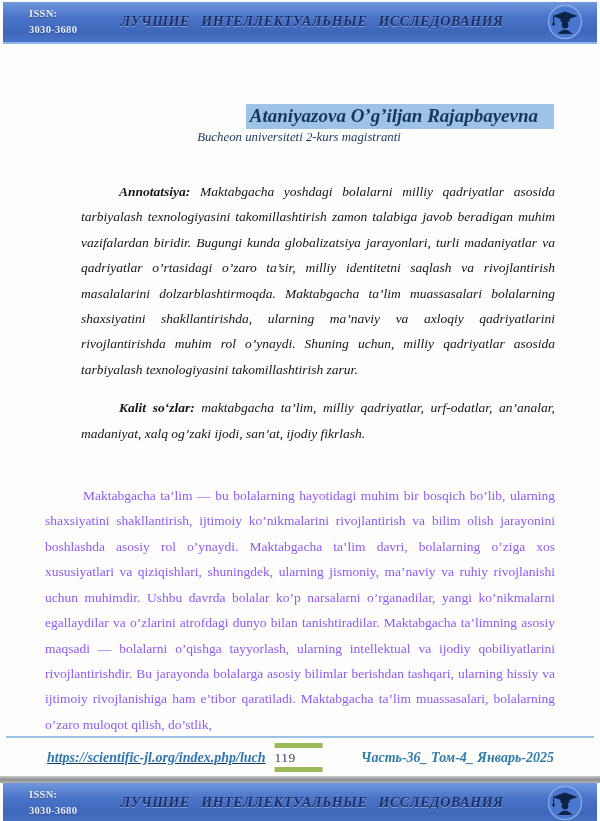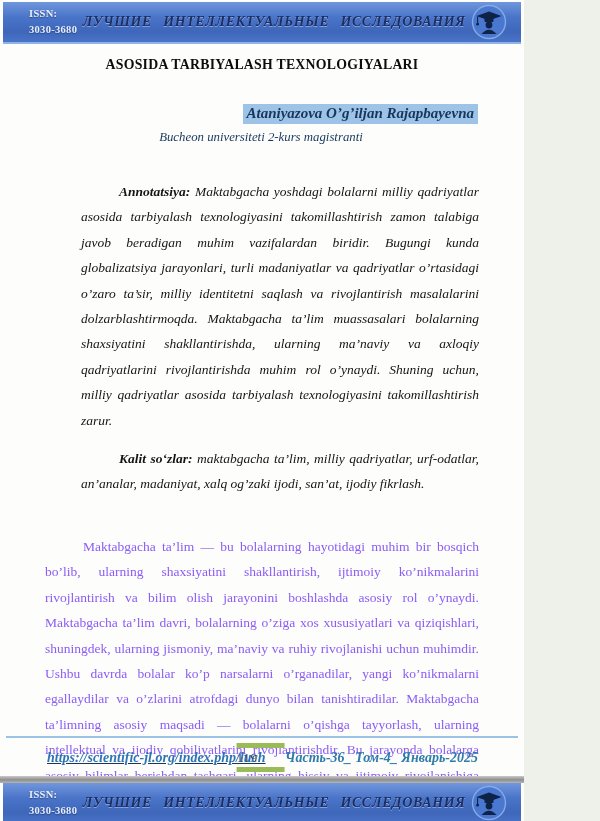--- a/index.html
+++ b/index.html
@@ -1,19 +1,19 @@
 <!DOCTYPE html>
 <html><head>
 <meta charset="utf-8">
 <style>
   * { margin:0; padding:0; box-sizing:border-box; }
   html,body { width:600px; height:821px; }
   body { background:#eef0ea; font-family:"Liberation Serif","DejaVu Serif",serif; }
   .page {
-    position:relative; width:524px; height:821px;
+    position:relative; width:600px; height:821px;
     background:#fdfdfb; overflow:hidden;
   }
 
   
   .banner {
     position:absolute; left:3px; right:3px; height:42px;
     background:linear-gradient(#7096dc 0%, #4a74c8 38%, #3e67ba 75%, #4a74c8 100%);
     border-bottom:2px solid #8fb3e8;
     display:flex; align-items:center;
   }
@@ -38,21 +38,21 @@
 
   
   .title-block { position:absolute; top:53px; left:45px; right:45px; text-align:center; }
   .title-line {
     font-weight:bold; font-size:13.8px; color:#0d0d0d;
     letter-spacing:.25px; line-height:23px;
   }
   .author-line { position:absolute; top:104px; left:45px; right:46px; text-align:right; }
   .author-highlight {
     display:inline-block; background:#9dc3e6; color:#17365d;
-    font-weight:bold; font-style:italic; font-size:15px; padding:1px 4px 2px 4px;
+    font-weight:bold; font-style:italic; font-size:19px; padding:1px 16px 2px 4px;
   }
   .affiliation-line {
     position:absolute; top:130px; left:45px; right:47px; text-align:center;
     font-style:italic; font-size:12.8px; color:#17365d;
   }
 
   
   .content { position:absolute; top:179px; left:45px; right:45px; color:#141414; }
   .content p {
     font-size:13.5px; line-height:25.4px; text-align:justify; text-indent:38px;
@@ -100,21 +100,20 @@
       <polygon points="18,7.5 30.5,12 18,16.5 5.5,12" fill="#0e2346"></polygon>
       <rect x="13.5" y="13.5" width="9" height="4.5" rx="1" fill="#0e2346"></rect>
       <line x1="6.6" y1="12.4" x2="6.6" y2="19" stroke="#0e2346" stroke-width="1.1"></line>
       <circle cx="6.6" cy="20.2" r="1.4" fill="#0e2346"></circle>
       <circle cx="18" cy="21" r="3.4" fill="#0e2346"></circle>
       <path d="M10.5 30 q7.5 -8.5 15 0 z" fill="#0e2346"></path>
     </svg>
   </div>
 
   <div class="title-block">
-    <div class="title-line">ASOSIDA TARBIYALASH TEXNOLOGIYALARI</div>
   </div>
 
   <div class="author-line">
     <span class="author-highlight">Ataniyazova O’g’iljan Rajapbayevna</span>
   </div>
   <div class="affiliation-line">Bucheon universiteti 2-kurs magistranti</div>
 
   <div class="content">
     <p class="annotation"><span class="par-label">Annotatsiya:</span><span> Maktabgacha yoshdagi bolalarni milliy qadriyatlar asosida tarbiyalash texnologiyasini takomillashtirish zamon talabiga javob beradigan muhim vazifalardan biridir. Bugungi kunda globalizatsiya jarayonlari, turli madaniyatlar va qadriyatlar o’rtasidagi o’zaro ta’sir, milliy identitetni saqlash va rivojlantirish masalalarini dolzarblashtirmoqda. Maktabgacha ta’lim muassasalari bolalarning shaxsiyatini shakllantirishda, ularning ma’naviy va axloqiy qadriyatlarini rivojlantirishda muhim rol o’ynaydi. Shuning uchun, milliy qadriyatlar asosida tarbiyalash texnologiyasini takomillashtirish zarur.</span></p>
     <p class="keywords"><span class="par-label">Kalit so‘zlar:</span><span> maktabgacha ta’lim, milliy qadriyatlar, urf-odatlar, an’analar, madaniyat, xalq og’zaki ijodi, san’at, ijodiy fikrlash.</span></p>

